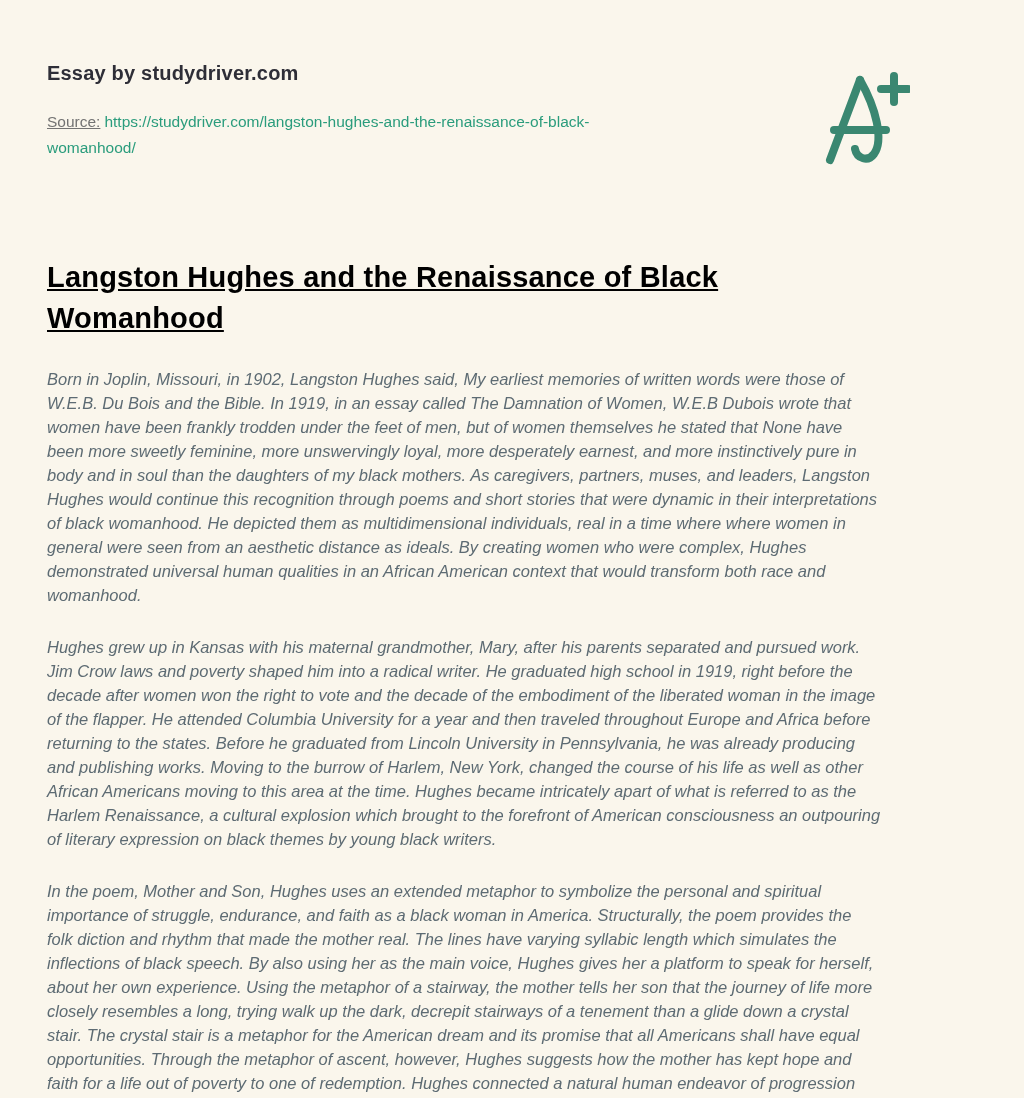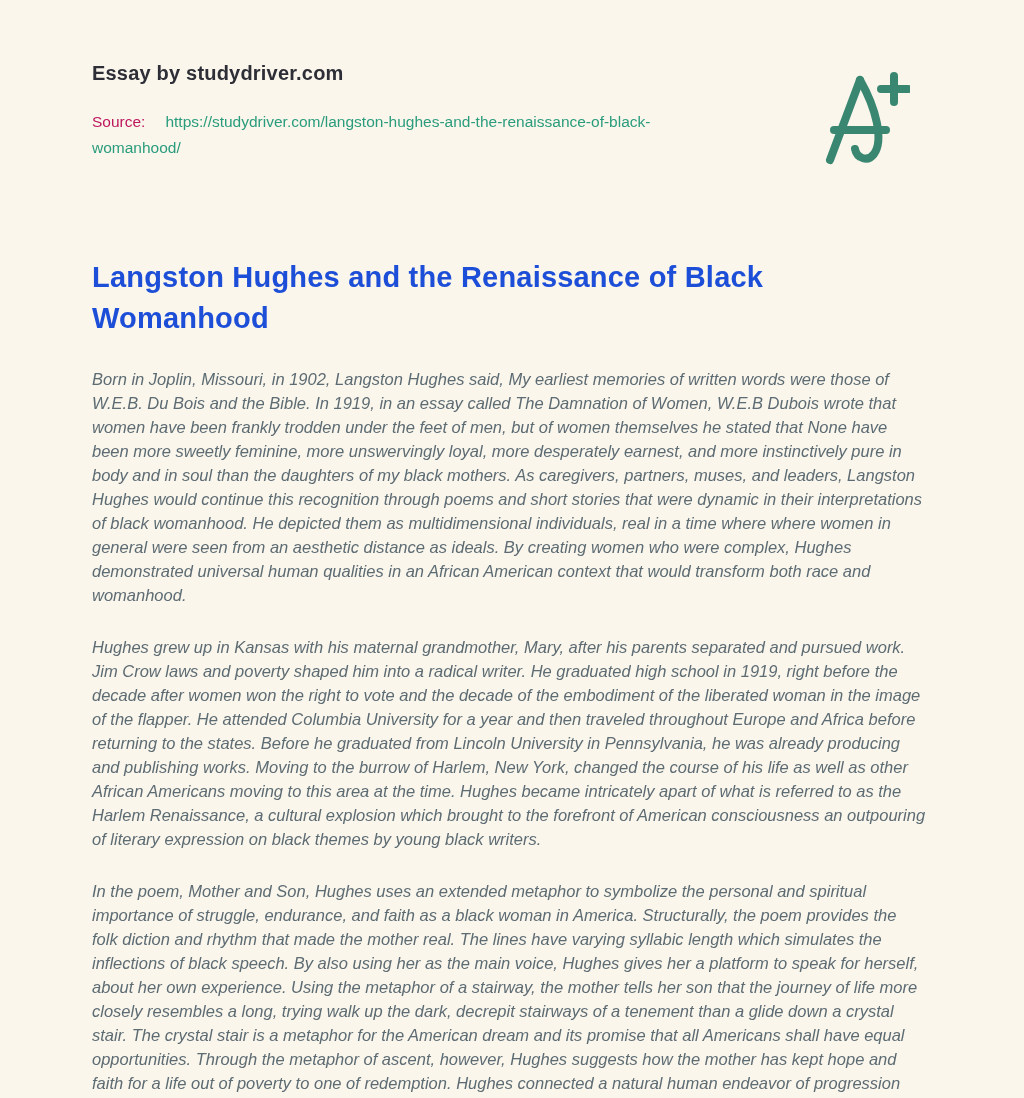--- a/index.html
+++ b/index.html
@@ -9,59 +9,61 @@
     height: 1098px;
     background: #faf6ec;
     font-family: "Liberation Sans", sans-serif;
     overflow: hidden;
     position: relative;
   }
   .page {
     position: relative;
     width: 1024px;
     height: 1098px;
-    padding: 62px 96px 0 92px;
+    padding: 62px 96px 0 47px;
   }
   .byline {
     font-size: 20px;
     font-weight: bold;
     color: #2e2e37;
     letter-spacing: 0.2px;
   }
   .source {
     margin-top: 24px;
     font-size: 15.5px;
     line-height: 26px;
     max-width: 600px;
   }
   .source-label {
-    color: #be185d;
-    margin-right: 20px;
+    color: #737373;
+    margin-right: 4px;
+    text-decoration: underline;
   }
   .source-link {
     color: #2a9c7c;
     text-decoration: none;
     overflow-wrap: break-word;
     cursor: pointer;
   }
   .logo {
     position: absolute;
     top: 70px;
     left: 820px;
     width: 90px;
     height: 95px;
   }
   .title {
     margin-top: 96px;
     max-width: 740px;
     font-size: 29px;
     line-height: 41px;
     font-weight: bold;
-    color: #1d4ed8;
+    color: #000000;
     letter-spacing: 0.2px;
+    text-decoration: underline;
   }
   .body-text {
     margin-top: 28px;
     max-width: 834px;
   }
   .body-text p {
     margin: 0 0 28px 0;
     font-size: 16.5px;
     line-height: 24px;
     color: #5d6b73;

